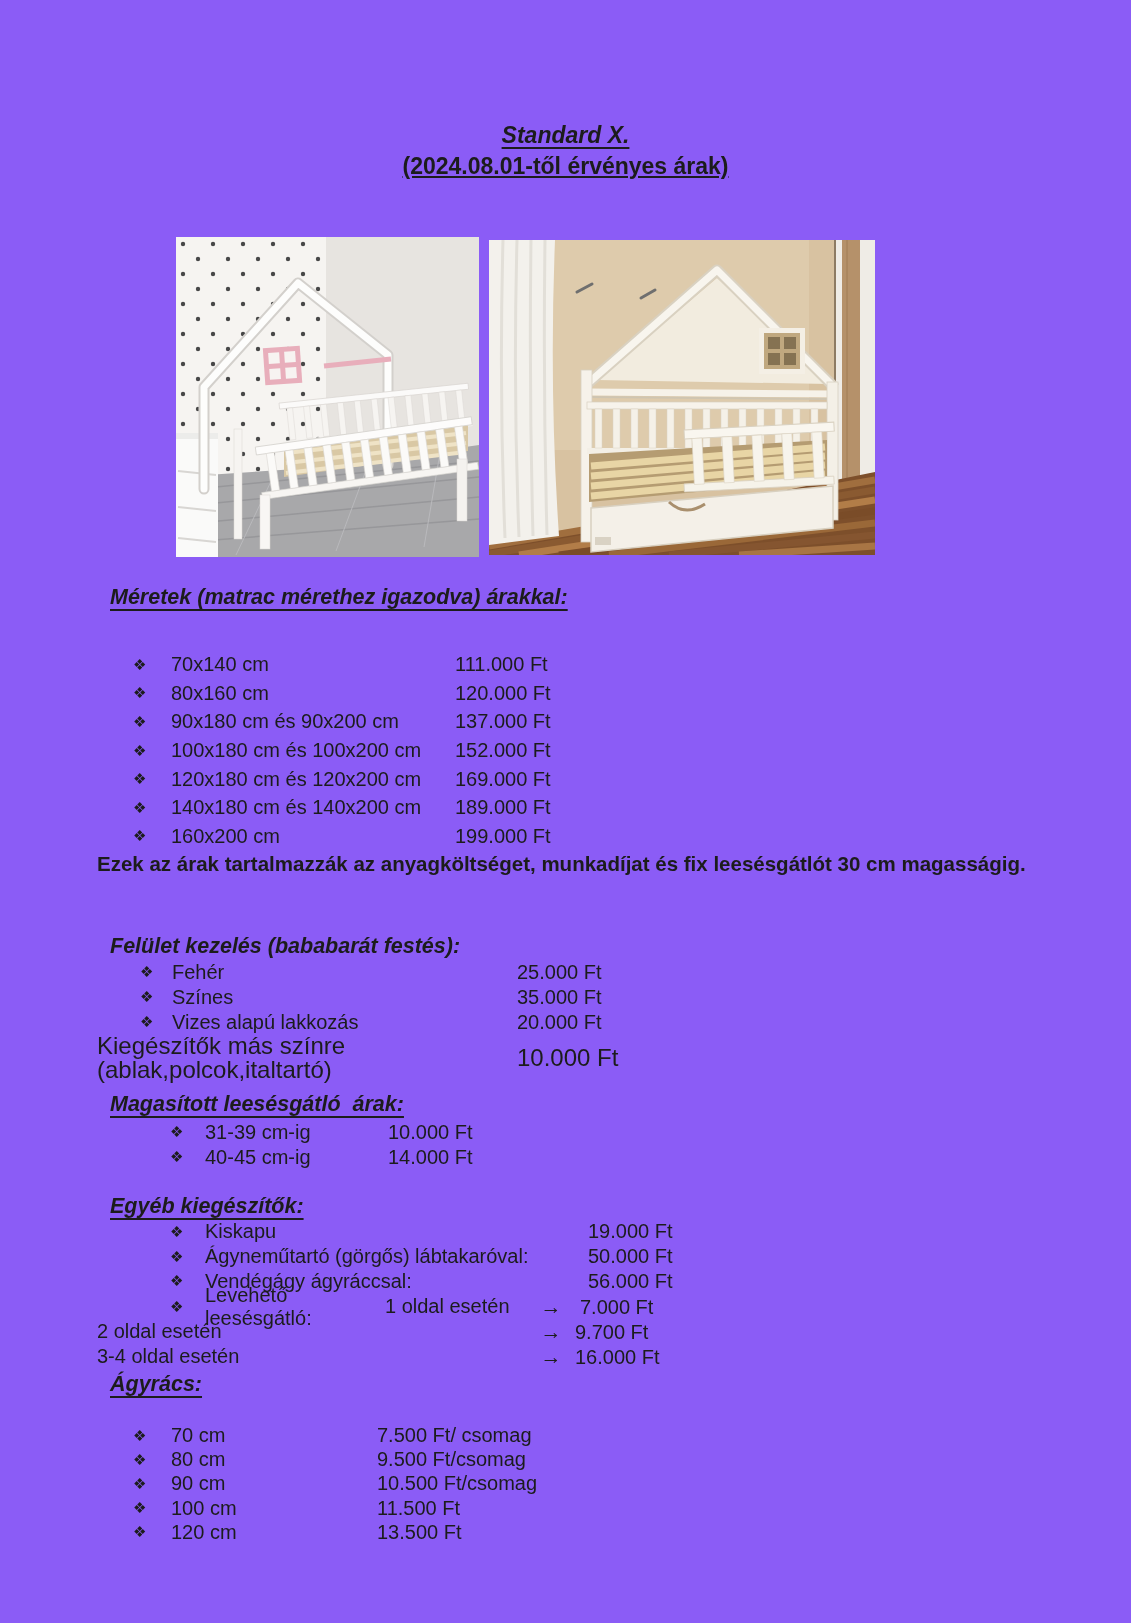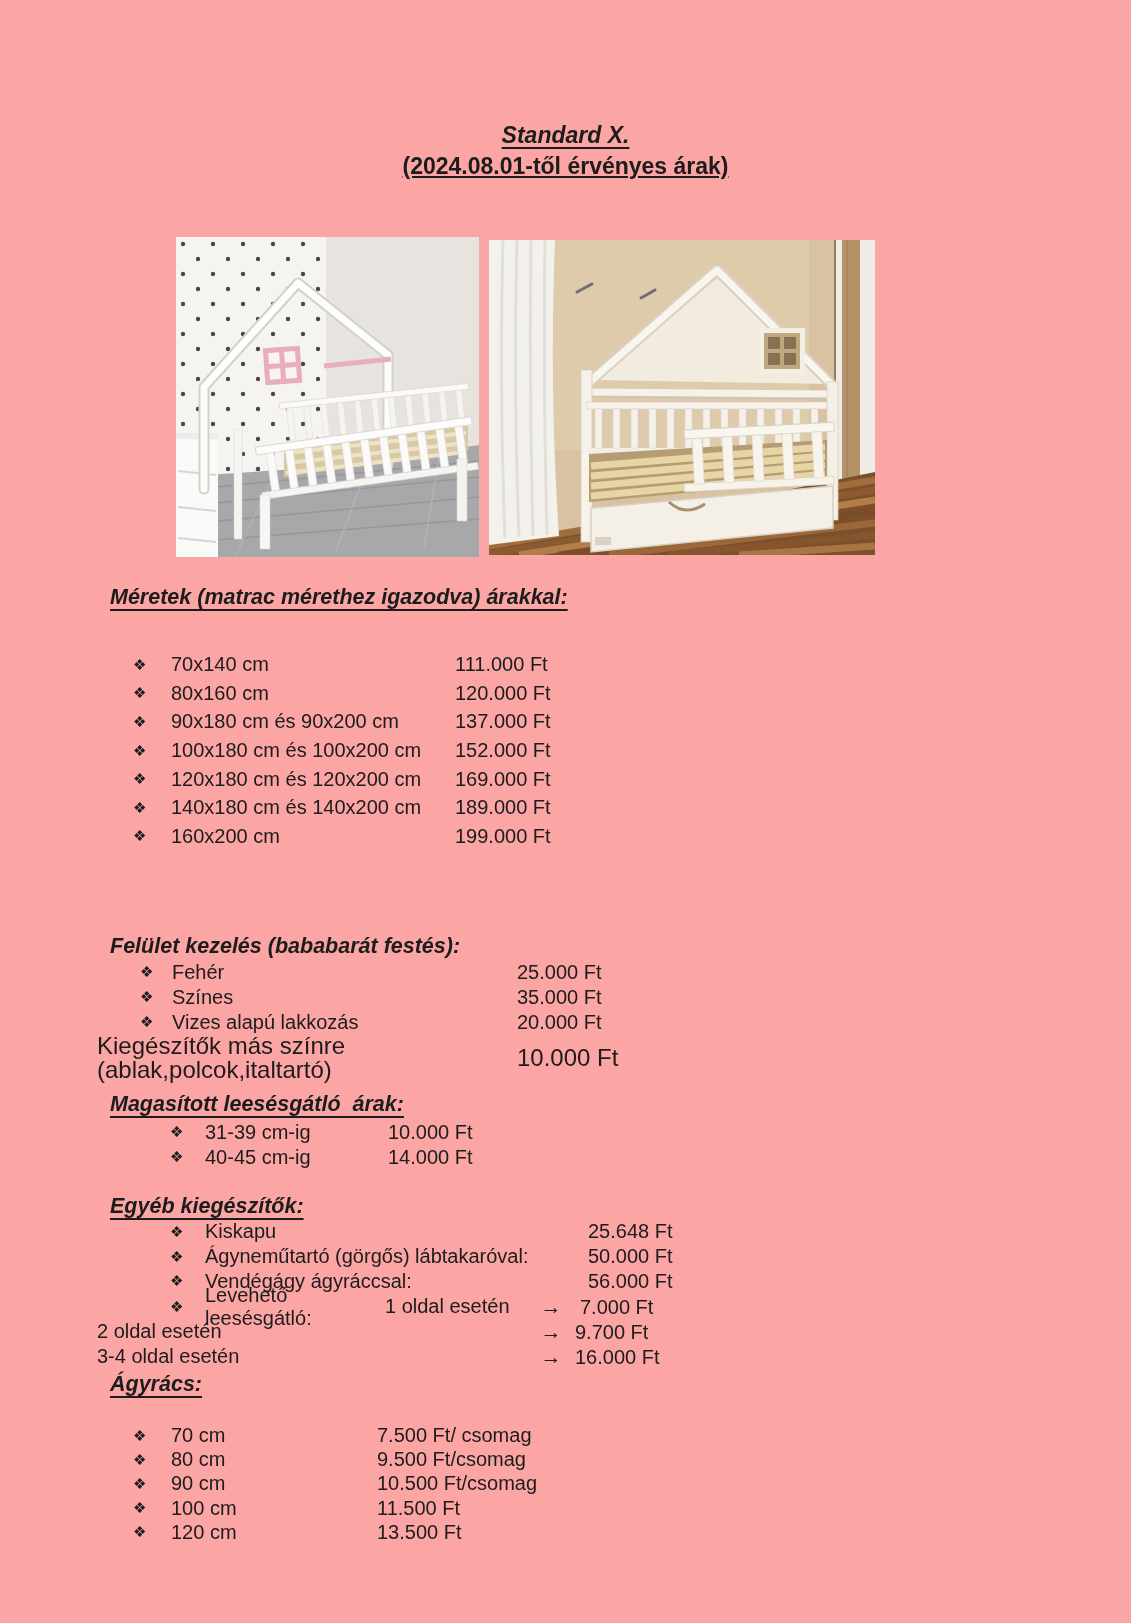--- a/index.html
+++ b/index.html
@@ -1,18 +1,18 @@
 <!DOCTYPE html>
 <html><head>
 <meta charset="utf-8">
 <style>
   html,body { margin:0; padding:0; background:#dceaf0; }
   .page {
     position:relative; width:1131px; height:1623px;
-    background:#fca5a5; overflow:hidden;
+    background:#8b5cf6; overflow:hidden;
     font-family:"Liberation Sans","DejaVu Sans",sans-serif;
     color:#1c1c1c;
   }
   .title-block { position:absolute; left:0; top:122px; width:1131px; text-align:center; }
   .doc-title {
     display:inline-block; font-size:23px; font-weight:700; font-style:italic;
     text-decoration:underline; text-decoration-thickness:2px; text-underline-offset:4px;
   }
   .doc-subtitle { margin-top:4px; font-size:23px; font-weight:700;text-decoration:underline; }
 
@@ -297,20 +297,21 @@
       <span class="lab">140x180 cm és 140x200 cm</span>
       <span class="pri">189.000 Ft</span>
     </div>
     <div class="row">
       <span class="bullet">❖</span>
       <span class="lab">160x200 cm</span>
       <span class="pri">199.000 Ft</span>
     </div>
   </div>
   <div class="notes">
+    <div>Ezek az árak tartalmazzák az anyagköltséget, munkadíjat és fix leesésgátlót 30 cm magasságig.</div>
   </div>
 
   <div class="heading" style="top:934px">Felület kezelés (bababarát festés):</div>
   <div class="rows rows-surface">
     <div class="row">
       <span class="bullet">❖</span>
       <span class="lab">Fehér</span>
       <span class="pri">25.000 Ft</span>
     </div>
     <div class="row">
@@ -341,21 +342,21 @@
       <span class="lab">40-45 cm-ig</span>
       <span class="pri">14.000 Ft</span>
     </div>
   </div>
 
   <div class="heading u" style="top:1194px">Egyéb kiegészítők:</div>
   <div class="rows rows-acc">
     <div class="row">
       <span class="bullet">❖</span>
       <span class="lab">Kiskapu</span>
-      <span class="pri">25.648 Ft</span>
+      <span class="pri">19.000 Ft</span>
     </div>
     <div class="row">
       <span class="bullet">❖</span>
       <span class="lab">Ágyneműtartó (görgős) lábtakaróval:</span>
       <span class="pri">50.000 Ft</span>
     </div>
     <div class="row">
       <span class="bullet">❖</span>
       <span class="lab">Vendégágy ágyráccsal:</span>
       <span class="pri">56.000 Ft</span>

